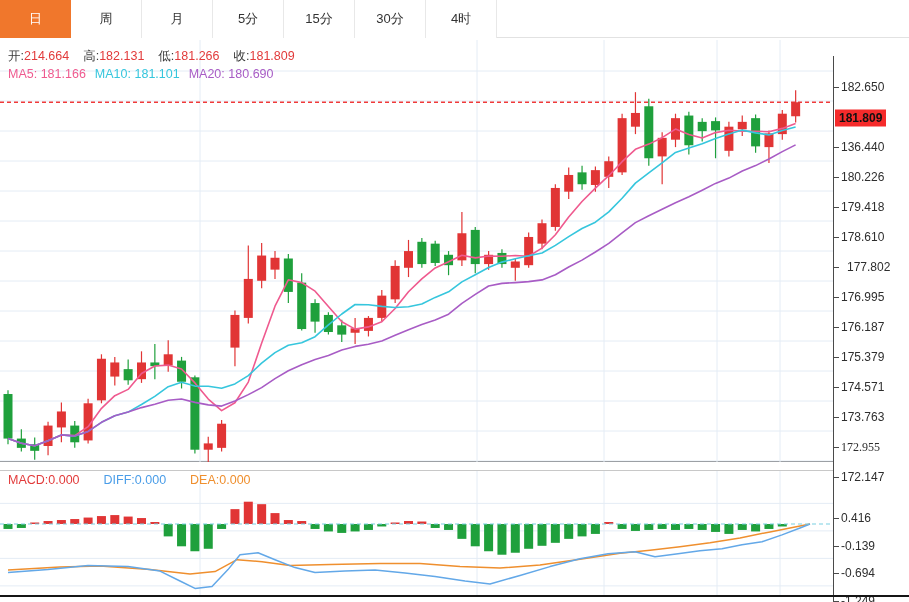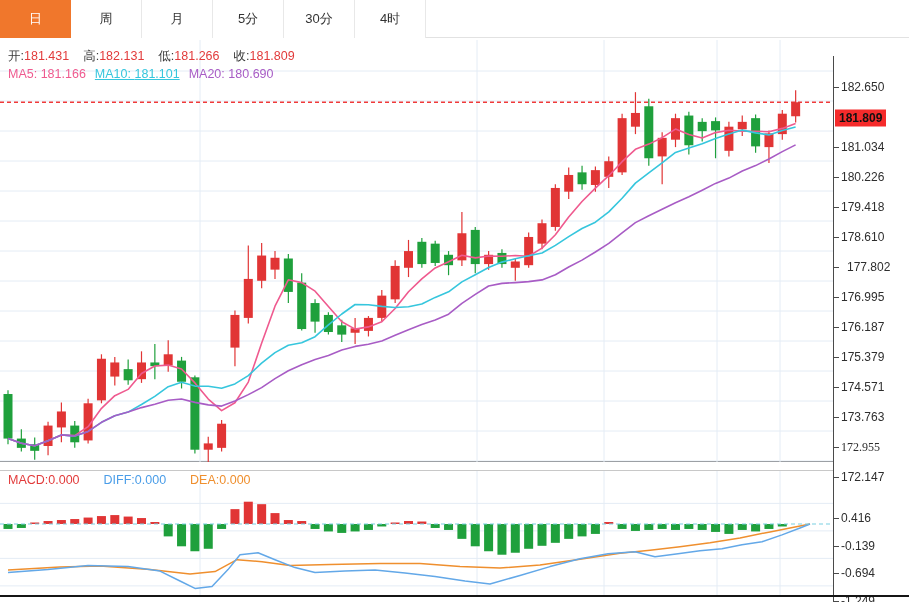--- a/index.html
+++ b/index.html
@@ -40,20 +40,21 @@
 </head>
 <body>
 
 <div class="app">
 
   <div class="tabbar">
     <div class="tab active" style="background: rgb(240, 119, 44);">日</div>
     <div class="tab">周</div>
     <div class="tab">月</div>
     <div class="tab">5分</div>
+    <div class="tab">15分</div>
     <div class="tab">30分</div>
     <div class="tab">4时</div>
   </div>
 
   <div class="main-plot">
     <svg id="main-svg" width="833" height="422">
         <g>
           <line x1="0" x2="833" y1="31" y2="31" stroke="#e4ecf5" stroke-width="1"></line>
           <line x1="0" x2="833" y1="61" y2="61" stroke="#e4ecf5" stroke-width="1"></line>
           <line x1="0" x2="833" y1="91" y2="91" stroke="#e4ecf5" stroke-width="1"></line>
@@ -197,29 +198,29 @@
           <line x1="795.65" x2="795.65" y1="50.269801980198224" y2="82.38613861386193" stroke="#e13535" stroke-width="1.2"></line>
           <rect x="791.15" y="62.225247524752774" width="9" height="14.034653465346025" fill="#e13535"></rect>
         </g>
         <polyline points="8.0,398.6 21.4,403.2 34.7,405.8 48.0,400.7 61.4,394.9 74.8,395.6 88.1,386.7 101.5,368.3 114.8,355.7 128.1,349.4 141.5,333.5 154.8,326.0 168.2,325.1 181.5,329.0 194.9,342.9 208.3,359.1 221.6,370.6 234.9,362.7 248.3,342.1 261.6,303.3 275.0,266.2 288.3,239.8 301.7,242.6 315.1,251.2 328.4,266.5 341.8,281.8 355.1,289.1 368.4,286.9 381.8,281.7 395.1,268.5 408.5,251.8 421.8,238.9 435.2,227.9 448.6,221.8 461.9,215.3 475.3,217.9 488.6,216.0 501.9,216.3 515.3,215.5 528.6,216.3 542.0,208.1 555.4,194.7 568.7,176.9 582.0,161.5 595.4,148.1 608.8,135.7 622.1,121.7 635.4,109.3 648.8,104.1 662.1,97.7 675.5,89.1 688.9,94.5 702.2,98.1 715.5,92.6 728.9,90.3 742.3,91.1 755.6,91.3 768.9,91.7 782.3,88.4 795.6,83.5" fill="none" stroke="#ef5a8f" stroke-width="1.6" stroke-linejoin="round"></polyline>
         <polyline points="8.0,398.6 21.4,403.2 34.7,405.8 48.0,400.7 61.4,394.9 74.8,396.1 88.1,391.4 101.5,382.3 114.8,375.7 128.1,372.1 141.5,364.5 154.8,356.4 168.2,346.7 181.5,342.3 194.9,346.1 208.3,346.3 221.6,348.3 234.9,343.9 248.3,335.6 261.6,323.1 275.0,312.6 288.3,305.2 301.7,302.7 315.1,296.7 328.4,284.9 341.8,274.0 355.1,264.5 368.4,264.8 381.8,266.4 395.1,267.5 408.5,266.8 421.8,264.0 435.2,257.4 448.6,251.8 461.9,241.9 475.3,234.8 488.6,227.5 501.9,222.1 515.3,218.7 528.6,215.8 542.0,213.0 555.4,205.4 568.7,196.6 582.0,188.5 595.4,182.2 608.8,171.9 622.1,158.2 635.4,143.1 648.8,132.8 662.1,122.9 675.5,112.4 688.9,108.1 702.2,103.7 715.5,98.4 728.9,94.0 742.3,90.1 755.6,92.9 768.9,94.9 782.3,90.5 795.6,86.9" fill="none" stroke="#36c6dd" stroke-width="1.6" stroke-linejoin="round"></polyline>
         <polyline points="8.0,398.6 21.4,403.2 34.7,405.8 48.0,400.7 61.4,394.9 74.8,396.1 88.1,391.4 101.5,382.3 114.8,375.7 128.1,372.1 141.5,367.6 154.8,364.2 168.2,360.3 181.5,359.0 194.9,362.4 208.3,364.9 221.6,366.1 234.9,361.0 248.3,354.6 261.6,347.6 275.0,338.6 288.3,330.8 301.7,324.7 315.1,319.5 328.4,315.5 341.8,310.1 355.1,306.4 368.4,304.3 381.8,301.0 395.1,295.3 408.5,289.7 421.8,284.6 435.2,280.0 448.6,274.2 461.9,263.4 475.3,254.4 488.6,246.0 501.9,243.4 515.3,242.6 528.6,241.6 542.0,239.9 555.4,234.7 568.7,227.0 582.0,220.1 595.4,212.0 608.8,203.4 622.1,192.9 635.4,182.6 648.8,175.7 662.1,169.3 675.5,162.7 688.9,156.8 702.2,150.2 715.5,143.4 728.9,138.1 742.3,131.0 755.6,125.6 768.9,119.0 782.3,111.6 795.6,104.9" fill="none" stroke="#a85cc5" stroke-width="1.6" stroke-linejoin="round"></polyline>
       </svg>
   </div>
 
   <div class="quotebar">
-    <span><span class="lbl">开:</span><span class="val-red" style="color: rgb(226, 59, 59);">181.431</span></span>
+    <span><span class="lbl">开:</span><span class="val-red" style="color: rgb(226, 59, 59);">214.664</span></span>
     <span><span class="lbl">高:</span><span class="val-red" style="color: rgb(226, 59, 59);">182.131</span></span>
     <span><span class="lbl">低:</span><span class="val-red" style="color: rgb(226, 59, 59); text-align: right;">181.266</span></span>
     <span><span class="lbl">收:</span><span class="val-red" style="color: rgb(226, 59, 59);">181.809</span></span>
   </div>
 
   <div class="mabar">
     <span class="ma5" style="color: rgb(239, 90, 143);"><span>MA5:</span> <span>181.166</span></span>
-    <span class="ma10" style="color: rgb(54, 198, 221); text-decoration: underline;"><span>MA10:</span> <span>181.101</span></span>
+    <span class="ma10" style="color: rgb(54, 198, 221);"><span>MA10:</span> <span>181.101</span></span>
     <span class="ma20" style="color: rgb(168, 92, 197);"><span>MA20:</span> <span>180.690</span></span>
   </div>
 
   <div class="macd-plot">
     <svg id="macd-svg" width="833" height="126">
         <g>
           <line x1="0" x2="833" y1="32.38738738738739" y2="32.38738738738739" stroke="#e4ecf5" stroke-width="1"></line>
           <line x1="0" x2="833" y1="59.887387387387385" y2="59.887387387387385" stroke="#e4ecf5" stroke-width="1"></line>
           <line x1="0" x2="833" y1="87.38738738738738" y2="87.38738738738738" stroke="#e4ecf5" stroke-width="1"></line>
           <line x1="0" x2="833" y1="114.88738738738739" y2="114.88738738738739" stroke="#e4ecf5" stroke-width="1"></line>
@@ -299,21 +300,21 @@
   <div class="macdbar">
     <span class="m-macd" style="color: rgb(226, 59, 59);"><span>MACD:</span><span>0.000</span></span>
     <span class="m-diff" style="color: rgb(74, 157, 232);"><span>DIFF:</span><span>0.000</span></span>
     <span class="m-dea" style="color: rgb(239, 143, 46);"><span>DEA:</span><span>0.000</span></span>
   </div>
 
   <div class="axis" id="axis-col">
       <div class="axis-tick" style="top: 31px;"></div>
       <div class="axis-label" style="top: 31px;">182.650</div>
       <div class="axis-tick" style="top: 91px;"></div>
-      <div class="axis-label" style="top: 91px;">181.034</div>
+      <div class="axis-label" style="top: 91px;">136.440</div>
       <div class="axis-tick" style="top: 121px;"></div>
       <div class="axis-label" style="top: 121px;">180.226</div>
       <div class="axis-tick" style="top: 151px;"></div>
       <div class="axis-label" style="top: 151px;">179.418</div>
       <div class="axis-tick" style="top: 181px;"></div>
       <div class="axis-label" style="top: 181px;">178.610</div>
       <div class="axis-tick" style="top: 211px;"></div>
       <div class="axis-label" style="top: 211px; margin-left: 6px;">177.802</div>
       <div class="axis-tick" style="top: 240.963px;"></div>
       <div class="axis-label" style="top: 240.963px;">176.995</div>

